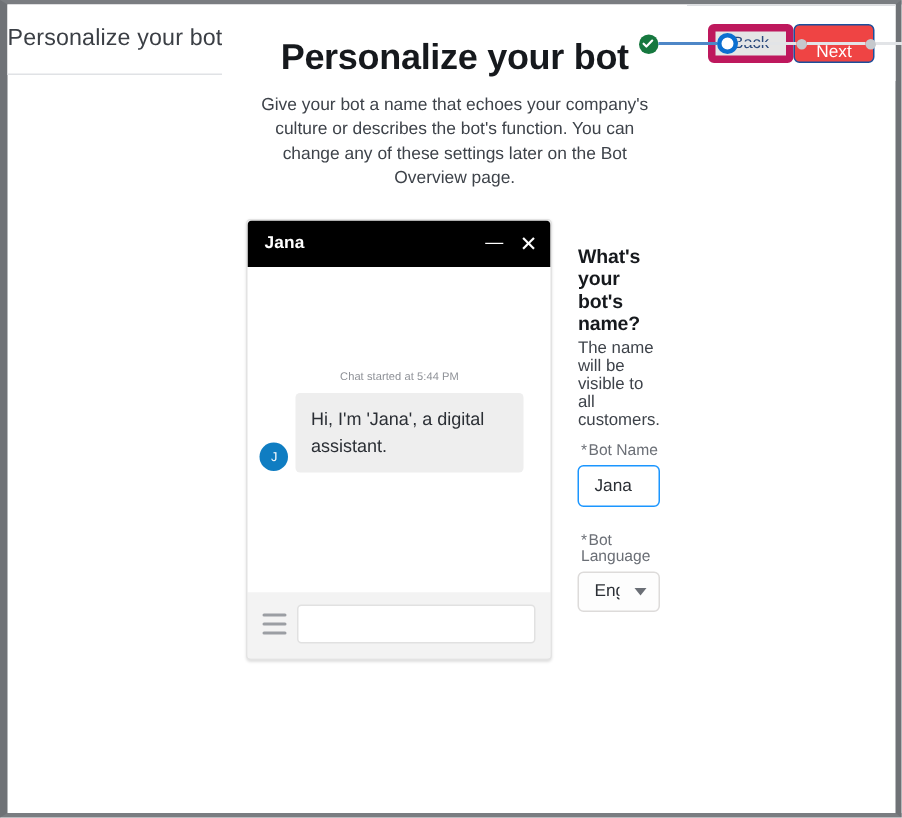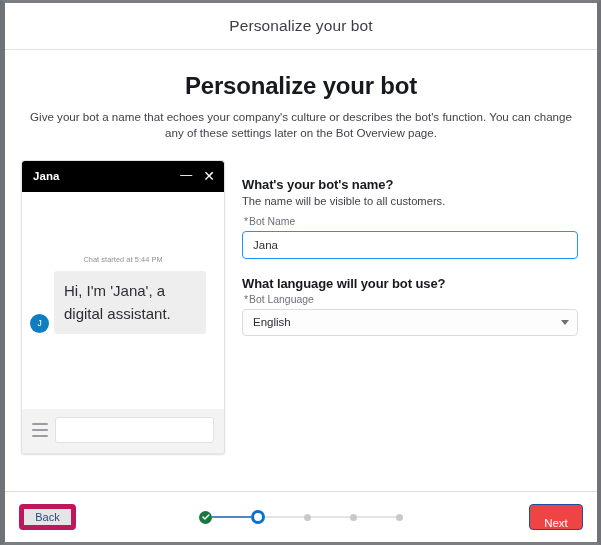--- a/index.html
+++ b/index.html
@@ -22,21 +22,21 @@
     top: 0;
     width: 601px;
     height: 545px;
     box-sizing: border-box;
     border-left: 5px solid #6f7276;
     border-top: 3px solid #7a7d81;
     border-right: 4px solid #6f7276;
     border-bottom: 3px solid #7a7d81;
     background: #ffffff;
     display: flex;
-    flex-direction: column;
+    flex-direction: row;
   }
 
   
   #modal-header {
     height: 46px;
     min-height: 46px;
     border-bottom: 1px solid #e0e2e5;
     display: flex;
     align-items: center;
     justify-content: center;
@@ -156,21 +156,21 @@
     font-size: 8.5px;
     display: flex;
     align-items: center;
     justify-content: center;
     margin-right: 5px;
     margin-bottom: 1px;
   }
   #chat-bubble {
     background: #eeeeee;
     color: #2b2f35;
-    font-size: 15px;
+    font-size: 12px;
     line-height: 1.55;
     padding: 8px 10px 8px 10px;
     border-radius: 3px;
     max-width: 132px;
   }
   #chat-composer {
     background: #f3f3f3;
     display: flex;
     align-items: center;
     padding: 8px 10px 10px 10px;
@@ -406,21 +406,20 @@
       <div id="form-column">
 
         <div class="form-section">
           <h2 class="form-question">What's your bot's name?</h2>
           <p class="form-help">The name will be visible to all customers.</p>
           <label class="field-label" for="bot-name-input"><span class="required-star">*</span><span>Bot Name</span></label>
           <input id="bot-name-input" type="text" value="Jana" style="">
         </div>
 
         <div class="form-section">
-          <h2 class="form-question">What language will your bot use?</h2>
           <label class="field-label" for="bot-language-select"><span class="required-star">*</span><span>Bot Language</span></label>
           <div id="bot-language-select-wrap">
             <select id="bot-language-select"><option value="English">English</option></select>
             <span id="bot-language-caret-icon"></span>
           </div>
         </div>
 
       </div>
 
     </div>

